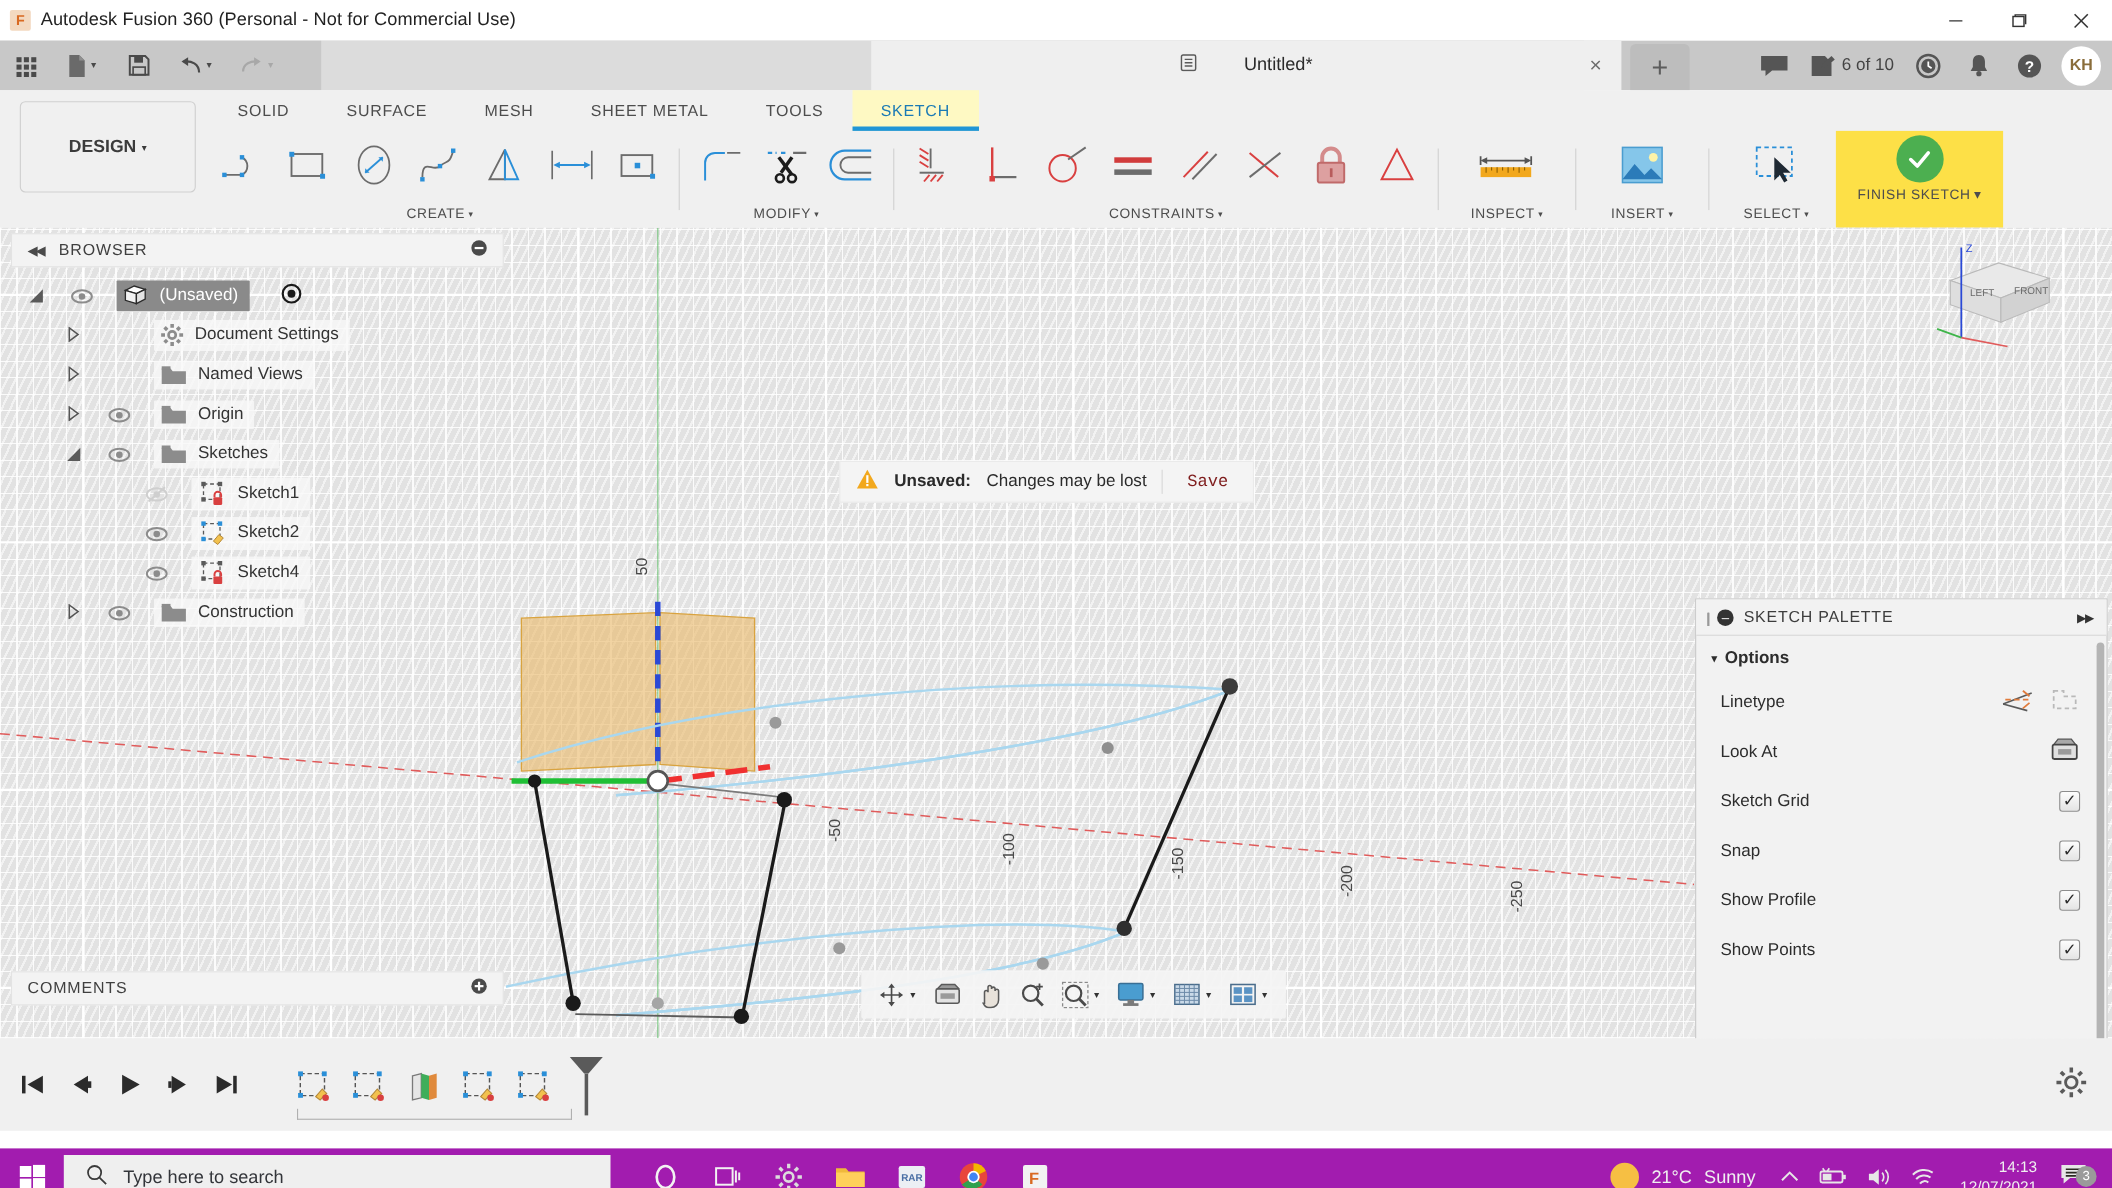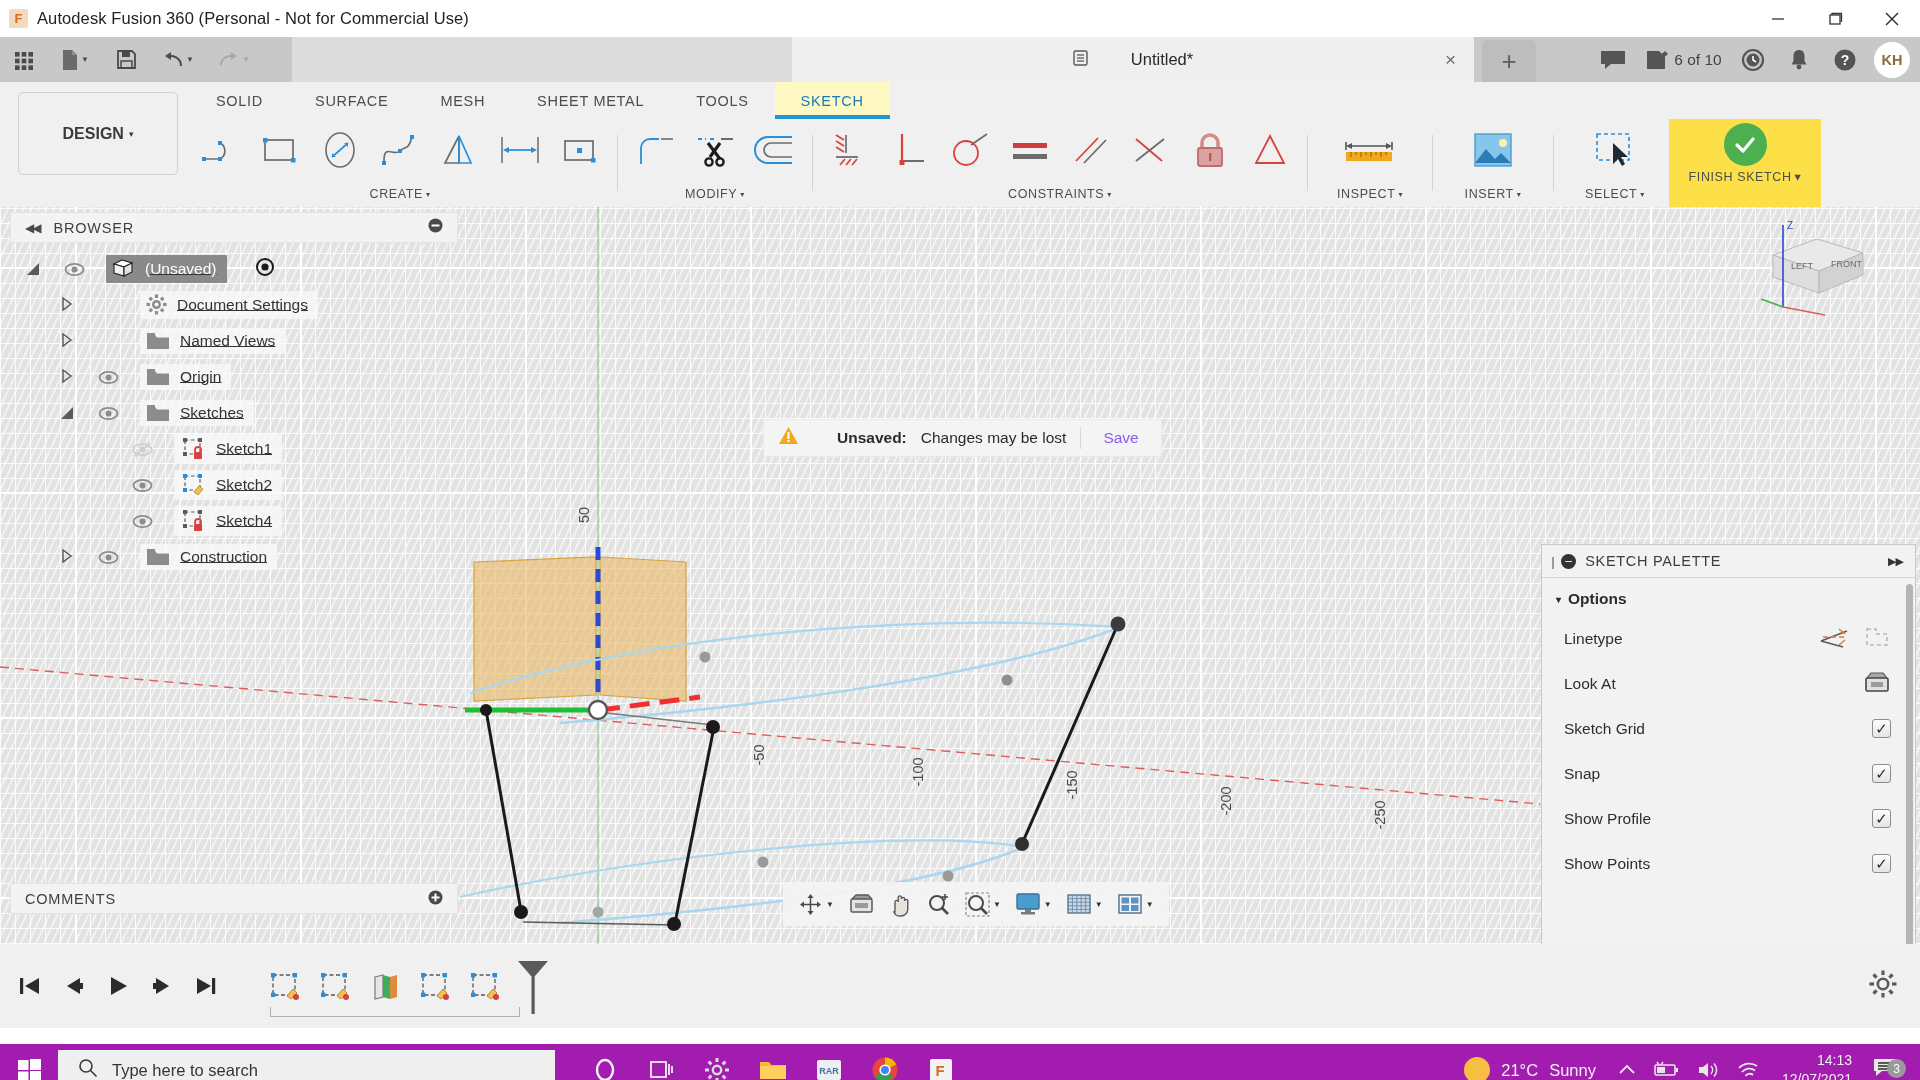--- a/index.html
+++ b/index.html
@@ -166,45 +166,45 @@
   .browser-hdr {
     height: 31px; background: #f3f3f3; display: flex; align-items: center;
     padding-left: 14px; gap: 14px; border: 1px solid #e3e3e3;
   }
   .browser-hdr .b-title { font-size: 14.5px; color: #3f3f3f; letter-spacing: .8px; }
   .browser-hdr .collapse { color: #4a4a4a; font-size: 12px; letter-spacing: -2px; }
   .browser-hdr .dot-right { margin-left: auto; margin-right: 14px; color: #555; }
   .tree { padding-top: 8px; }
   .tree-row {
     display: flex; align-items: center; height: 36px; gap: 20px;
-    font-size: 15.5px; color: #333; text-decoration: underline;
+    font-size: 15.5px; color: #333;
   }
   .tree-row .lbl {
     background: rgba(248,248,248,.78); padding: 3px 10px 4px 6px; border-radius: 1px;
   }
   .tree-row.selected .lbl {
     background: #8a8a8a; color: #fff; padding-left: 5px;
   }
   .arrow-collapsed {
     width: 18px; color: #555; font-size: 13px; display: inline-block; text-align: center;
   }
   .arrow-expanded { width: 18px; display: inline-flex; justify-content: center; }
   .eye { width: 24px; display: inline-flex; justify-content: center; }
 
   
   .unsaved {
     position: absolute; left: 763px; top: 212px; height: 38px;
     background: #f4f4f4; display: flex; align-items: center;
     padding: 0 0 0 14px; gap: 14px; border: 1px solid #eaeaea;
   }
   .unsaved .warn-tri { color: #f2a81d; font-size: 17px; }
-  .unsaved .u-key { font-size: 15.5px; color: #2b2b2b; font-weight: bold; margin-left: 24px; }
+  .unsaved .u-key { font-size: 15.5px; color: #2b2b2b; font-weight: bold; }
   .unsaved .u-msg { font-size: 15.5px; color: #2b2b2b; }
   .unsaved .u-sep { width: 1px; height: 22px; background: #d8d8d8; }
-  .unsaved .u-save { font-size: 15.5px; color: #8b5cf6; padding: 0 22px 0 8px; }
+  .unsaved .u-save { font-size: 15.5px; color: #7f1d1d; padding: 0 22px 0 8px; font-family: Liberation Mono, monospace; }
 
   
   .viewcube { position: absolute; right: 46px; top: 10px; width: 115px; height: 95px; }
 
   
   .palette {
     position: absolute; left: 1541px; top: 337px; width: 375px; height: 510px;
     background: #f2f2f2; border: 1px solid #c9c9c9;
     display: flex; flex-direction: column;
   }

